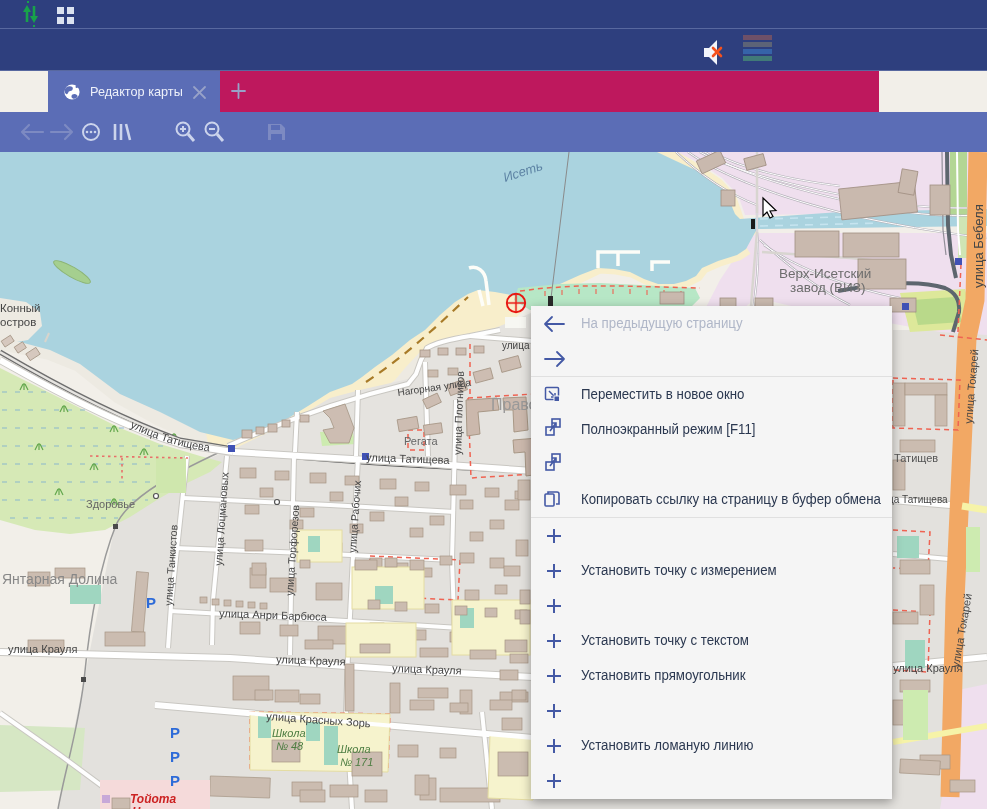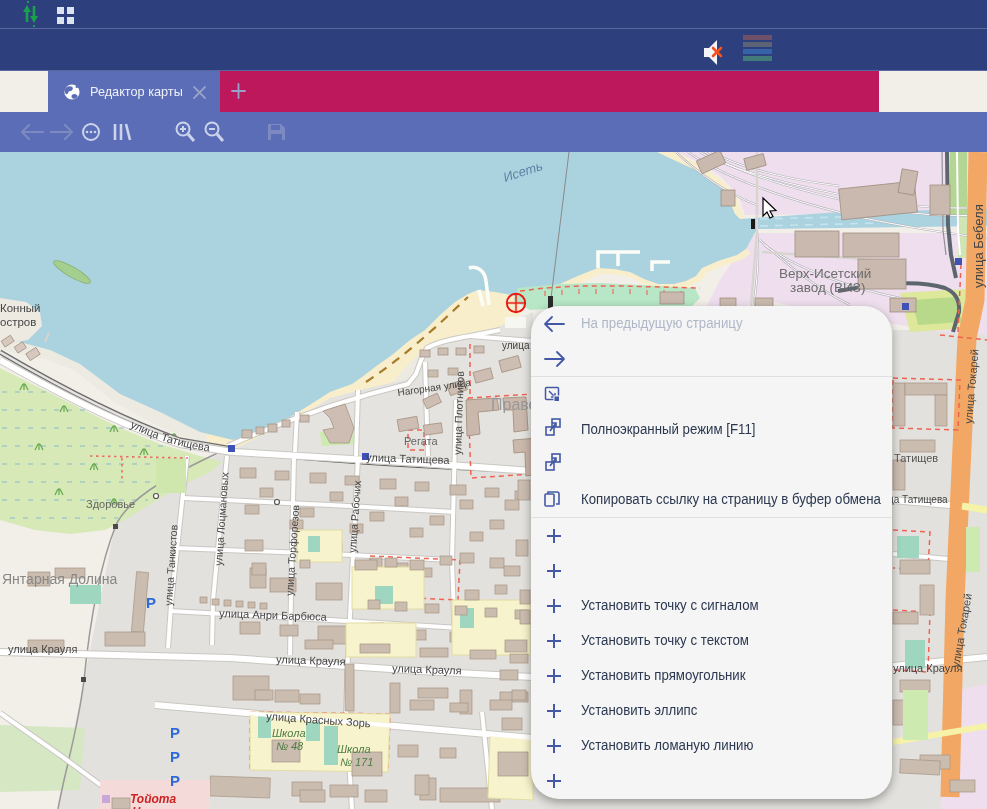--- a/index.html
+++ b/index.html
@@ -6,21 +6,21 @@
   body{width:987px;height:809px;overflow:hidden;font-family:"Liberation Sans",sans-serif;position:relative;background:#f2efe9;}
   .bar1{position:absolute;left:0;top:0;width:987px;height:28px;background:#2e3f7e;}
   .sep1{position:absolute;left:0;top:28px;width:987px;height:1px;background:#58689f;}
   .bar2{position:absolute;left:0;top:29px;width:987px;height:41px;background:#2e3f7e;}
   .sep2{position:absolute;left:0;top:70px;width:987px;height:1px;background:#58689f;}
   .tabbar{position:absolute;left:0;top:71px;width:831px;height:41px;background:#be185d;margin-left:48px;}
   .tab{position:absolute;left:0;top:0;width:172px;height:41px;background:#5b6db6;}
   .tabtext{position:absolute;left:42px;top:13px;font-size:13.5px;color:#eef1fa;transform:scaleX(0.94);transform-origin:left center;}
   .toolbar{position:absolute;left:0;top:112px;width:987px;height:40px;background:#5b6db6;}
   .mapwrap{position:absolute;left:0;top:152px;width:987px;height:657px;}
-  .menu{position:absolute;left:531px;top:306px;width:361px;height:493px;background:#f5f5f5;box-shadow:0 3px 10px rgba(0,0,0,0.35);z-index:50;border-radius:28px;}
+  .menu{position:absolute;left:531px;top:306px;width:361px;height:493px;background:#f5f5f5;box-shadow:0 3px 10px rgba(0,0,0,0.35);z-index:50;}
   .mi{position:absolute;left:0;width:361px;height:35px;}
   .mi span{position:absolute;left:50px;top:8px;font-size:15.5px;color:#2b3850;white-space:nowrap;transform:scaleX(0.855);transform-origin:left center;}
   .mi.dis span{color:#b0b7c8;}
   .msep{position:absolute;left:0;width:361px;height:1px;background:#e0e0e0;}
 </style>
 </head>
 <body>
 <div class="bar1">
   <svg width="987" height="28" style="position:absolute;left:0;top:0">
 
@@ -620,35 +620,35 @@
       <path d="M23 363 V377 M16 370 H30"></path>
       <path d="M23 398 V412 M16 405 H30"></path>
       <path d="M23 433 V447 M16 440 H30"></path>
       <path d="M23 468 V482 M16 475 H30"></path>
     </g>
   </svg>
   <div class="mi dis" style="top:0">
       <span>На предыдущую страницу</span>
     </div>
   <div class="msep" style="top:70px"></div>
+  <div class="mi" style="top:71px">
+      <span>Переместить в новое окно</span>
+    </div>
   <div class="mi" style="top:106px">
       <span>Полноэкранный режим [F11]</span>
     </div>
   <div class="mi" style="top:176px">
       <span>Копировать ссылку на страницу в буфер обмена</span>
     </div>
   <div class="msep" style="top:211px"></div>
-  <div class="mi" style="top:282px">
-      <span>Установить точку с сигналом</span>
+  <div class="mi" style="top:247px">
+      <span>Установить точку с измерением</span>
     </div>
   <div class="mi" style="top:317px">
       <span>Установить точку с текстом</span>
     </div>
   <div class="mi" style="top:352px">
       <span>Установить прямоугольник</span>
     </div>
-  <div class="mi" style="top:387px">
-      <span>Установить эллипс</span>
-    </div>
   <div class="mi" style="top:422px">
       <span>Установить ломаную линию</span>
     </div>
 </div>
 
 </body></html>

